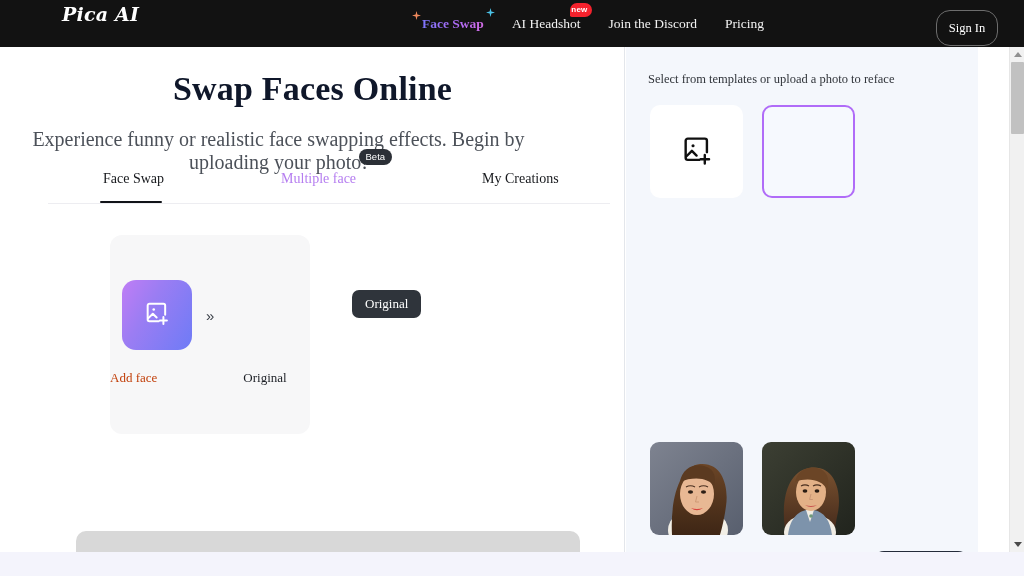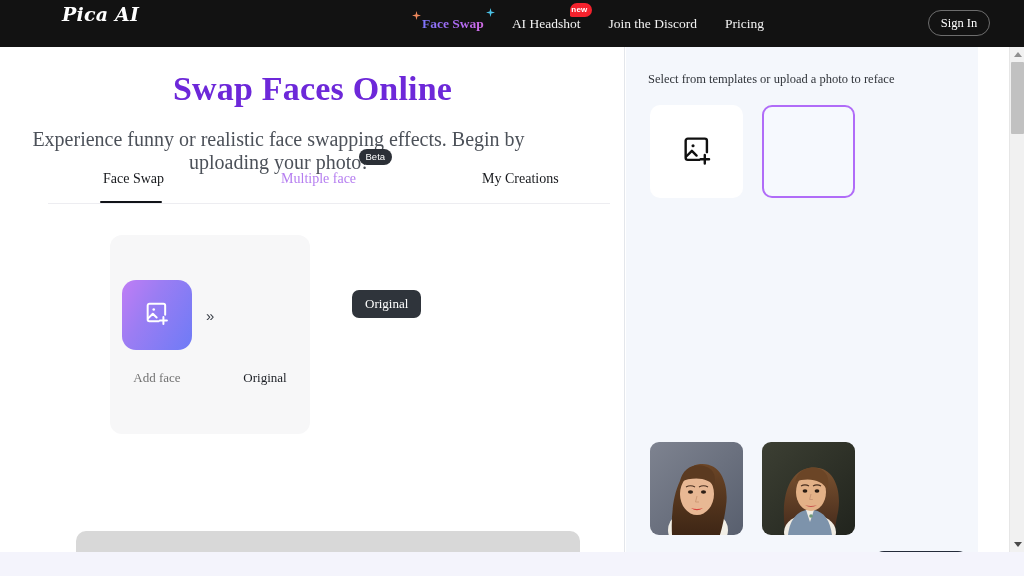--- a/index.html
+++ b/index.html
@@ -46,34 +46,34 @@
   .badge-new {
     position:absolute; top:3px; right:2px;
     background:#f5222d; color:#fff;
     font-family:"Liberation Sans", sans-serif;
     font-size:8px; font-weight:700; line-height:1;
     padding:3px 5px 3px 1px; border-radius:8px 8px 8px 2px;
     letter-spacing:.2px;
   }
   .chev { margin-left:7px; display:inline-block; }
   .signin {
-    position:absolute; right:34px; top:10px;
-    width:62px; height:26px; border:1px solid #6d6d6d; border-radius:14px;
+    position:absolute; right:26px; top:10px;
+    width:62px; height:36px; border:1px solid #6d6d6d; border-radius:14px;
     color:#fff; font-size:12.5px; display:flex; align-items:center; justify-content:center;
     cursor:pointer; background:transparent;
   }
 
   
   .left-panel {
     position:absolute; left:0; top:47px; width:625px; height:505px;
     background:#ffffff; border-right:1px solid #e3e6eb;
   }
   .h1 {
     position:absolute; top:23px; left:0; width:625px; text-align:center;
-    font-size:34px; font-weight:700; color:#6d28d9; letter-spacing:.2px;
+    font-size:34px; font-weight:700; color:#0f172a; letter-spacing:.2px;
   }
   .sub {
     position:absolute; top:81px; left:0; width:557px; text-align:center;
     font-size:20px; color:#4c5159;
   }
 
   .tabs {
     position:absolute; top:108px; left:48px; width:562px; height:49px;
     border-bottom:1px solid #ededf1;
     display:flex; align-items:flex-start;
@@ -104,22 +104,22 @@
     position:absolute; left:12px; top:45px; width:70px; height:70px;
     border-radius:14px; cursor:pointer;
     background: linear-gradient(120deg,#c07df5 0%, #9b7df3 38%, #6e7bf6 100%);
     display:flex; align-items:center; justify-content:center;
   }
   .arrows {
     position:absolute; left:96px; top:72px; font-size:15px; color:#3d424b;
     font-family:"Liberation Sans", sans-serif;
   }
   .cap-addface {
-    position:absolute; left:0px; top:135px; width:94px; text-align:center;
-    font-size:13px; color:#737373;
+    position:absolute; left:0px; top:135px; width:94px; 
+    font-size:13px; color:#c2410c;
   }
   .cap-original {
     position:absolute; left:110px; top:135px; width:90px; text-align:center;
     font-size:13px; color:#1c1f25;
   }
   .pill-original {
     position:absolute; left:352px; top:243px;
     background:#2f343b; color:#fff; font-size:13px;
     padding:6px 13px; border-radius:7px;
   }

